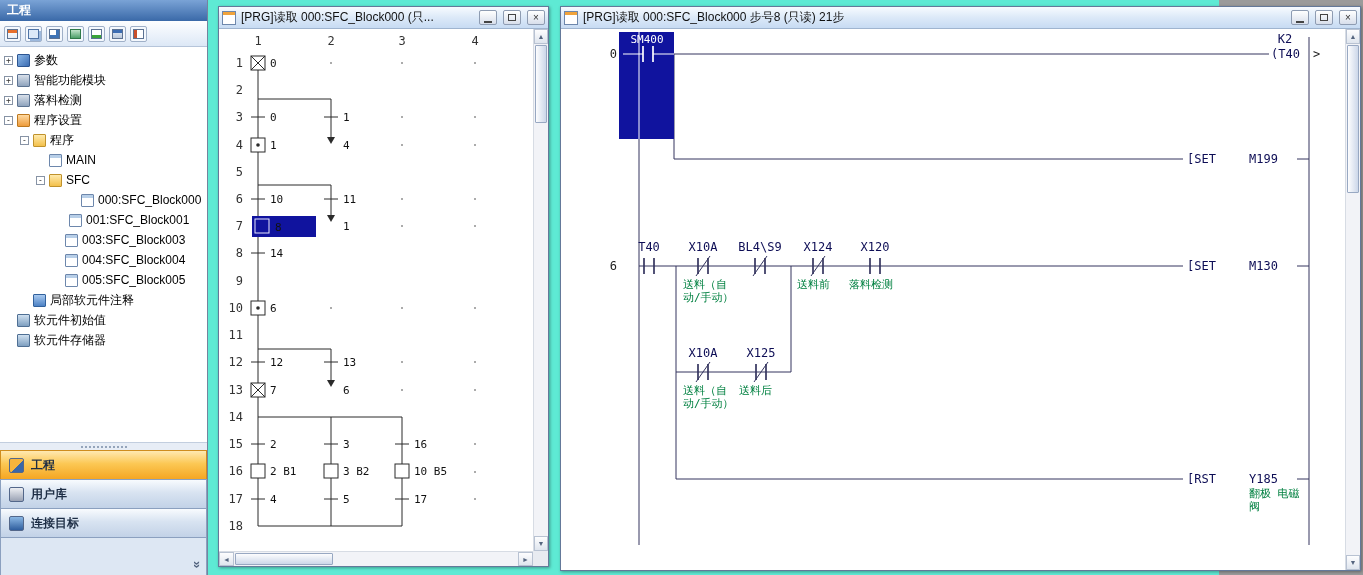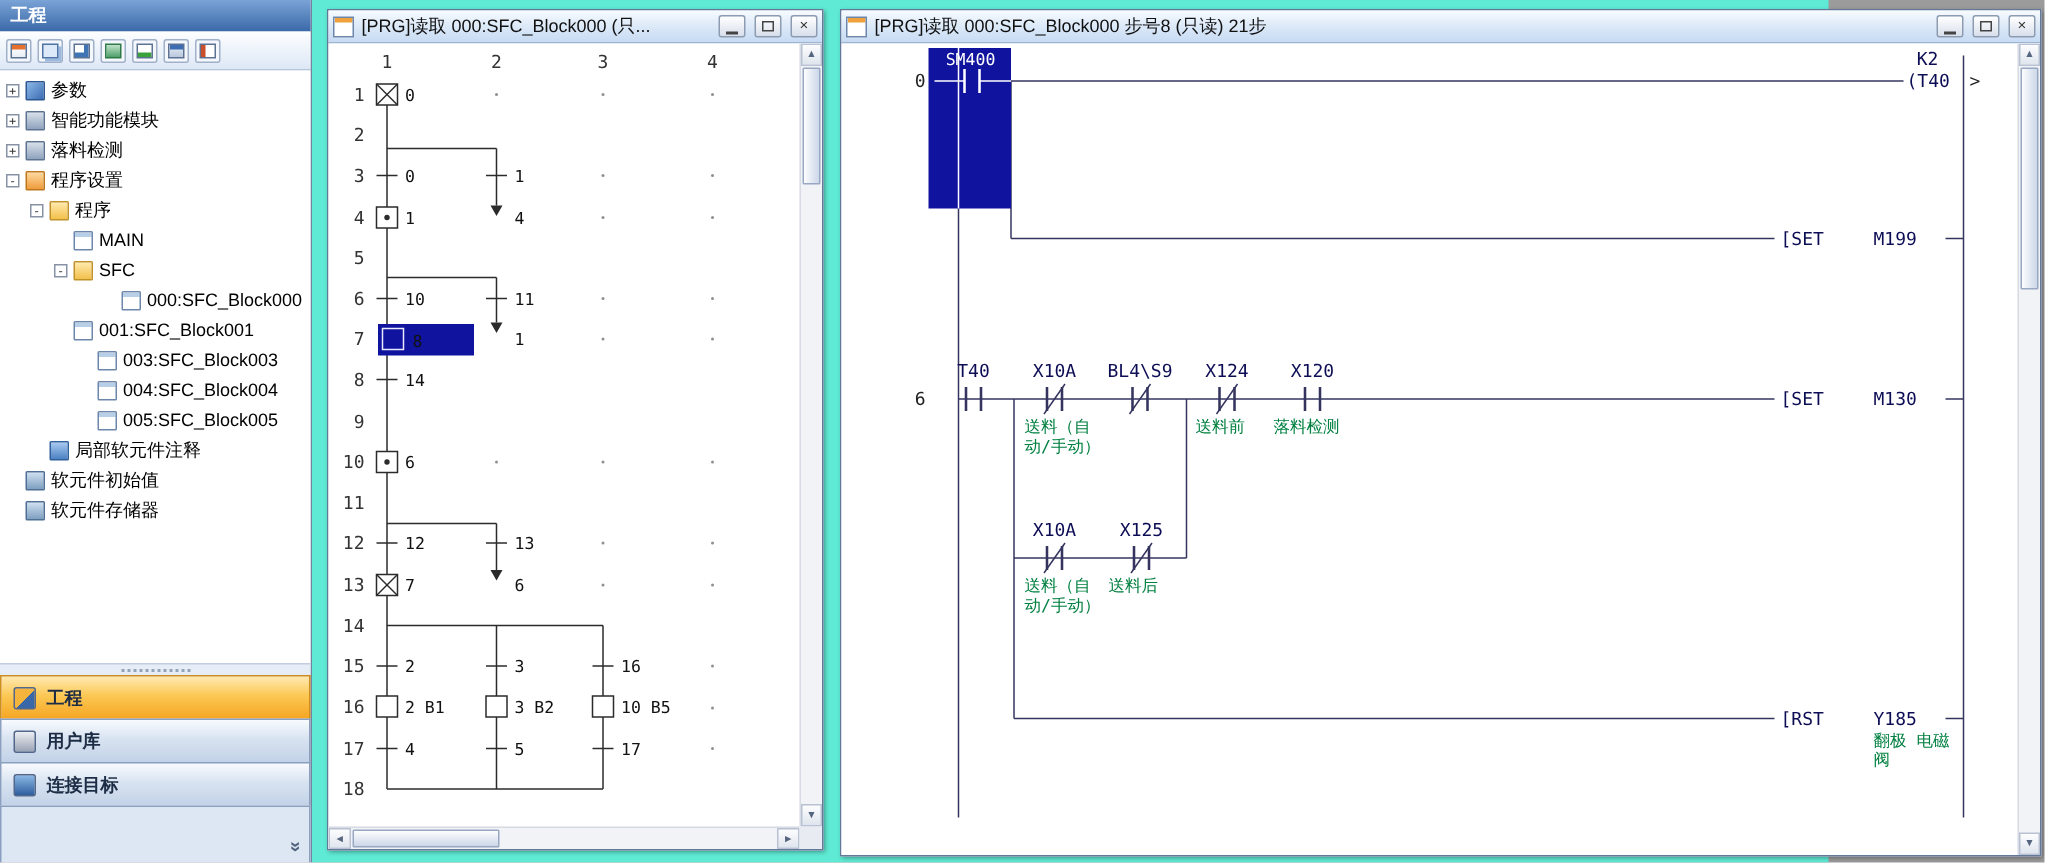--- a/index.html
+++ b/index.html
@@ -138,21 +138,21 @@
       <div class="trow" style="padding-left:36px">
           <span class="exp">-</span>
           <span class="ti i-folder"></span>
           <span class="tlabel">SFC</span>
         </div>
       <div class="trow" style="padding-left:68px">
           <span class="exp"></span>
           <span class="ti i-page"></span>
           <span class="tlabel">000:SFC_Block000</span>
         </div>
-      <div class="trow" style="padding-left:36px">
+      <div class="trow" style="padding-left:56px">
           <span class="exp"></span>
           <span class="ti i-page"></span>
           <span class="tlabel">001:SFC_Block001</span>
         </div>
       <div class="trow" style="padding-left:52px">
           <span class="exp"></span>
           <span class="ti i-page"></span>
           <span class="tlabel">003:SFC_Block003</span>
         </div>
       <div class="trow" style="padding-left:52px">

